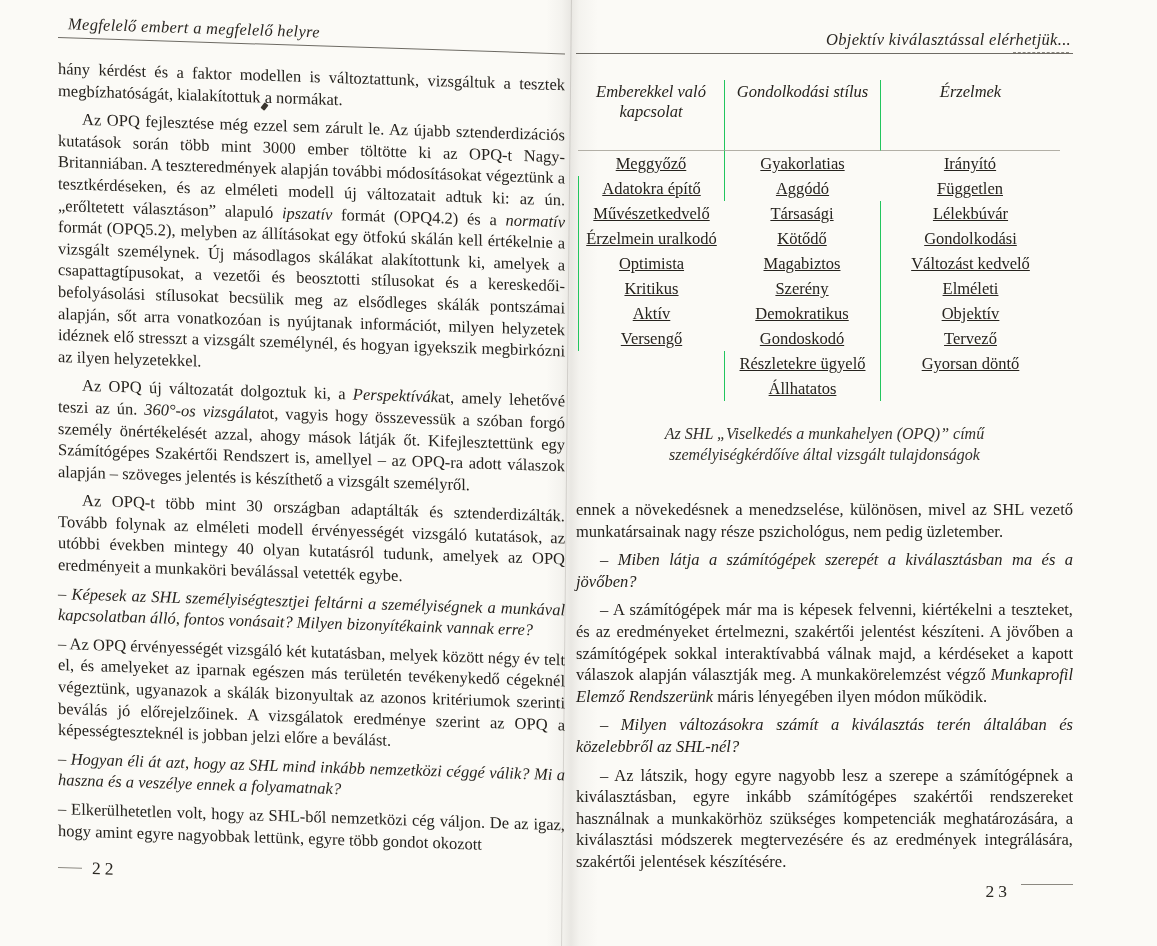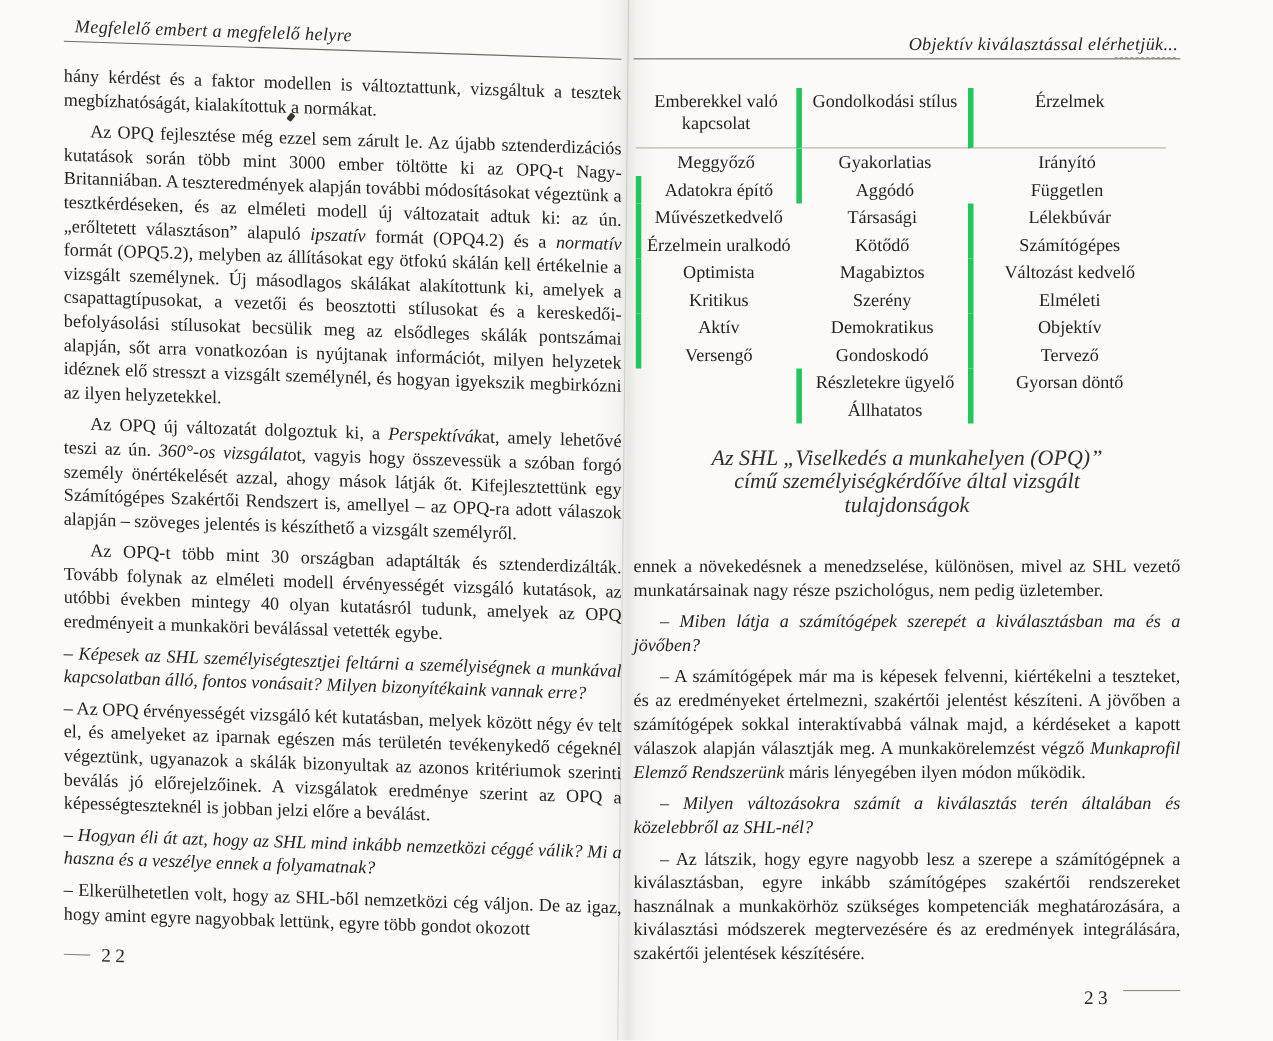--- a/index.html
+++ b/index.html
@@ -30,29 +30,29 @@
   #left-paragraphs { margin-top:20px; }
   #right-paragraphs { margin-top:34px; }
   .para { margin:7px 0; text-align:justify; font-size:16.5px; line-height:21.6px; }
   .para.indent { text-indent:24px; }
   .para.qitalic { font-style:italic; }
   .para em { font-style:italic; }
 
   .traits-table { display:grid; grid-template-columns:146px 156px 180px;
     width:482px; margin:26px 0 0 2px; }
   .tcell { text-align:center; font-size:16.5px; color:#26231e; }
-  .thead { line-height:20px; padding:2px 2px 12px; border-bottom:1px solid #b2afa6; }
-  .trow { height:25px; line-height:25px; white-space:nowrap; }
-  .c2, .c3 { border-left:5px solid #22c55e; }
+  .thead { line-height:20px; padding:2px 2px 28px; border-bottom:1px solid #b2afa6;font-style:italic; }
+  .trow { height:25px; line-height:25px; white-space:nowrap;text-decoration:underline; }
+  .c2, .c3 { border-left:1px solid #22c55e; }
 
   .caption { font-style:italic; text-align:center; max-width:382px;
-    margin:22px auto 0; font-size:20px; line-height:21px; color:#32302b; }
+    margin:22px auto 0; font-size:16px; line-height:21px; color:#32302b; }
 
   .footer { display:flex; align-items:center; gap:10px; margin-top:16px; }
-  .footer-right { justify-content:flex-end; margin-top:19px; }
+  .footer-right { justify-content:flex-end; margin-top:8px; }
   .foot-rule { width:24px; height:1px; background:#8b8880; display:inline-block; }
   .footer-right .foot-rule { width:52px; margin-bottom:14px; }
   .page-num { font-size:17.5px; letter-spacing:4px; color:#2a2722; }
 
   .ink-dot { position:absolute; left:204px; top:89px; width:5px; height:7px;
     background:#3a362f; border-radius:1px; transform:rotate(38deg); }
 </style>
 </head>
 <body>
 
@@ -95,21 +95,21 @@
         <div class="tcell trow c2">Gyakorlatias</div>
         <div class="tcell trow c1">Irányító</div>
         <div class="tcell trow c2">Adatokra építő</div>
         <div class="tcell trow c3">Aggódó</div>
         <div class="tcell trow c1">Független</div>
         <div class="tcell trow c2">Művészetkedvelő</div>
         <div class="tcell trow c1">Társasági</div>
         <div class="tcell trow c2">Lélekbúvár</div>
         <div class="tcell trow c3">Érzelmein uralkodó</div>
         <div class="tcell trow c1">Kötődő</div>
-        <div class="tcell trow c2">Számítógépes</div>
+        <div class="tcell trow c2">Gondolkodási</div>
         <div class="tcell trow c3">Optimista</div>
         <div class="tcell trow c1">Magabiztos</div>
         <div class="tcell trow c2">Változást kedvelő</div>
         <div class="tcell trow c3">Kritikus</div>
         <div class="tcell trow c1">Szerény</div>
         <div class="tcell trow c2">Elméleti</div>
         <div class="tcell trow c3">Aktív</div>
         <div class="tcell trow c1">Demokratikus</div>
         <div class="tcell trow c2">Objektív</div>
         <div class="tcell trow c3">Versengő</div>

